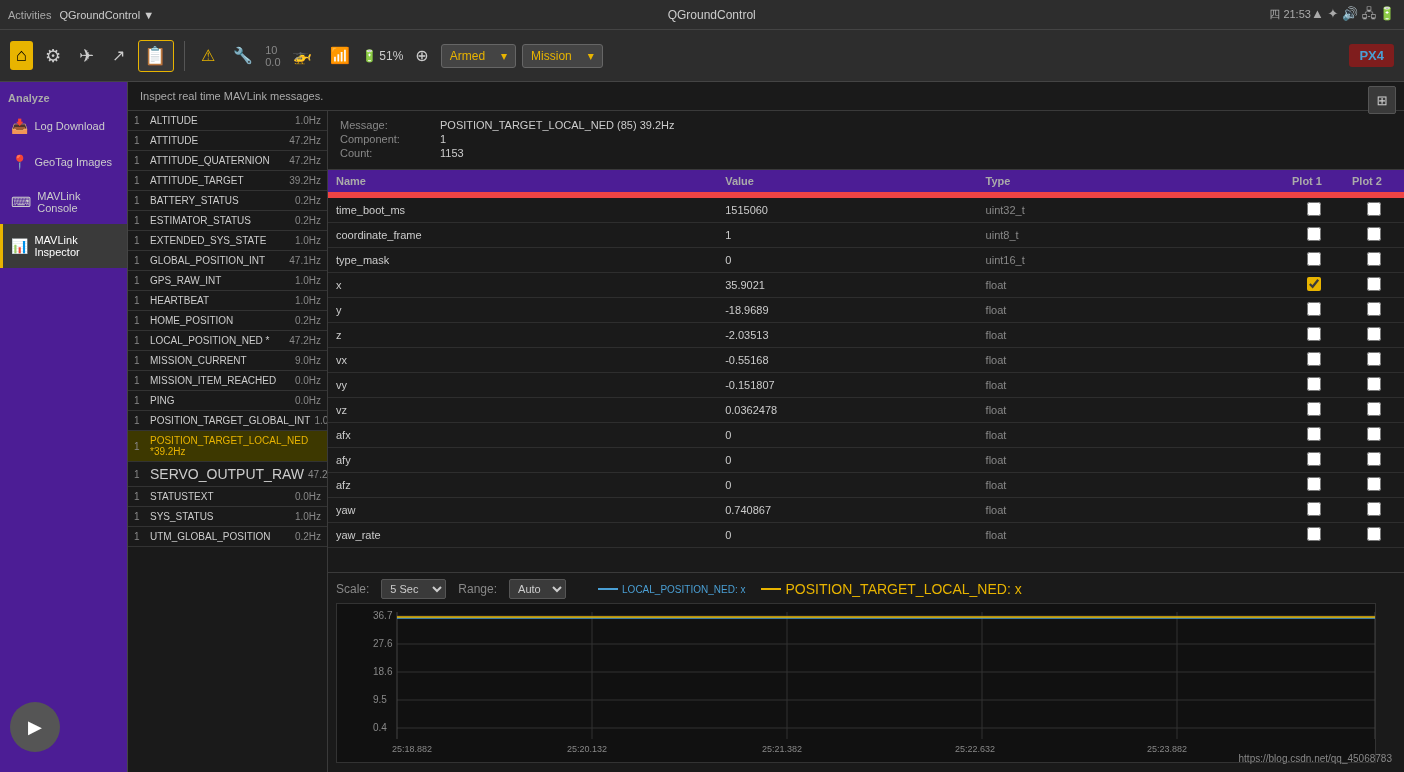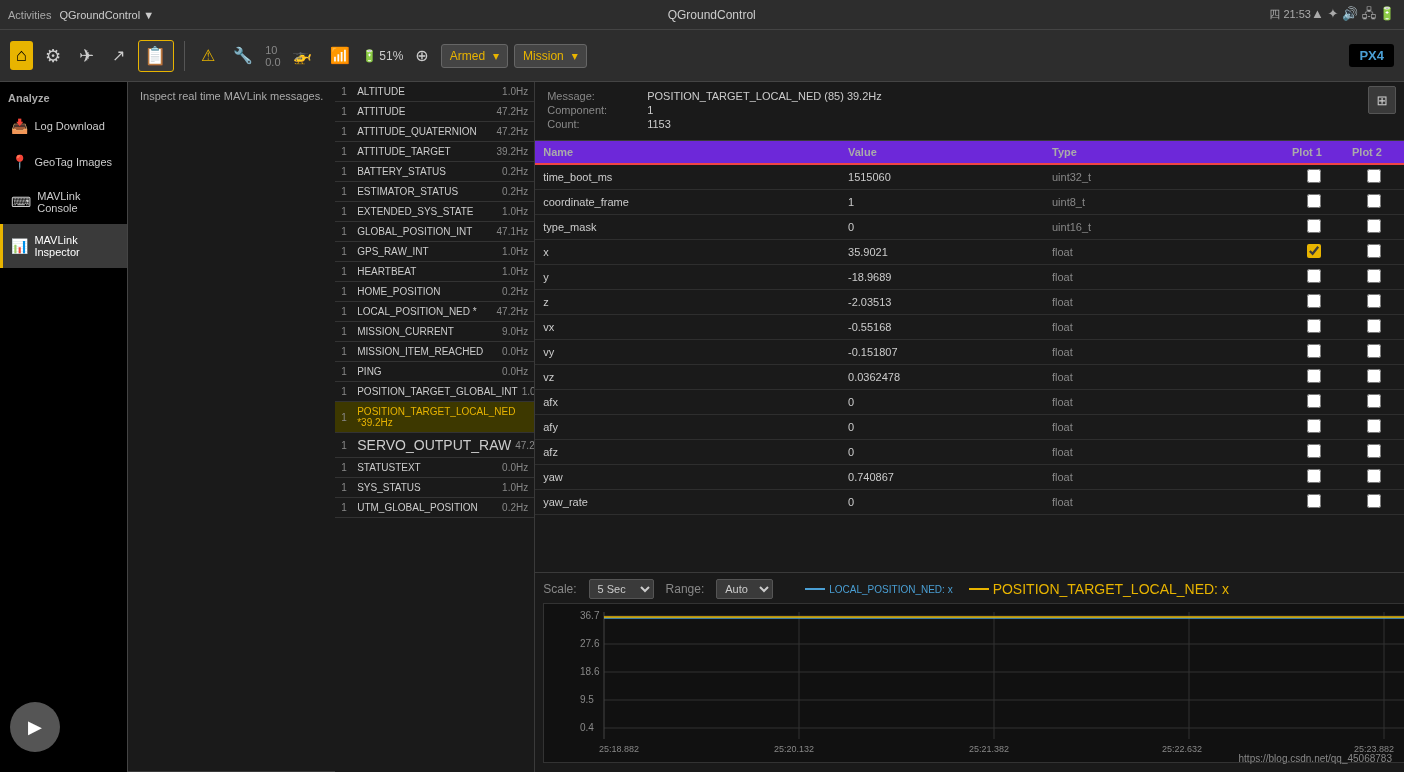--- a/index.html
+++ b/index.html
@@ -49,43 +49,43 @@
     .toolbar-btn.active { background: #e8b400; color: #000; }
     .toolbar-icon { font-size: 18px; }
     .toolbar-divider { width: 1px; height: 30px; background: #555; margin: 0 4px; }
     .toolbar-dropdown {
       background: #444;
       border: 1px solid #666;
       border-radius: 3px;
       color: #e8b400;
       padding: 4px 8px;
       cursor: pointer;
-      display: flex; align-items: center; gap: 8px;
+      display: flex; align-items: center; gap: 16px;
       font-size: 12px;
     }
     .px4-logo {
       margin-left: auto;
-      background: #000000;
+      background: #7f1d1d;
       padding: 4px 10px;
       border-radius: 3px;
       color: #4a9fd4;
       font-weight: bold;
       font-size: 13px;
     }
 
     
     #main {
       display: flex;
       height: calc(772px - 82px);
     }
 
     
     #sidebar {
       width: 128px;
-      background: #000000;
+      background: #4c1d95;
       border-right: 1px solid #444;
       display: flex;
       flex-direction: column;
     }
     #sidebar-title {
       padding: 10px 8px 4px;
       color: #aaa;
       font-size: 11px;
       font-weight: bold;
     }
@@ -101,21 +101,21 @@
       background: #3a3a3a;
       border-left: 3px solid #e8b400;
       color: #fff;
     }
     .sidebar-item .si-icon { font-size: 14px; }
 
     
     #content {
       flex: 1;
       display: flex;
-      flex-direction: row;
+      flex-direction: column;
       overflow: hidden;
     }
 
     #content-header {
       padding: 8px 12px;
       color: #aaa;
       font-size: 11px;
       border-bottom: 1px solid #3a3a3a;
     }
 
@@ -167,26 +167,26 @@
     
     #field-table-wrap {
       flex: 1;
       overflow-y: auto;
     }
     #field-table {
       width: 100%;
       border-collapse: collapse;
     }
     #field-table thead th {
-      background: #6d28d9;
+      background: #4c1d95;
       padding: 5px 8px;
       text-align: left;
       font-size: 11px;
       color: #aaa;
-      border-bottom: 2px solid #ef4444;
+      border-bottom: 6px solid #ef4444;
       position: sticky; top: 0;
     }
     #field-table tbody tr {
       border-bottom: 1px solid #2e2e2e;
     }
     #field-table tbody td {
       padding: 4px 8px;
       font-size: 11px;
       color: #ccc;
     }

